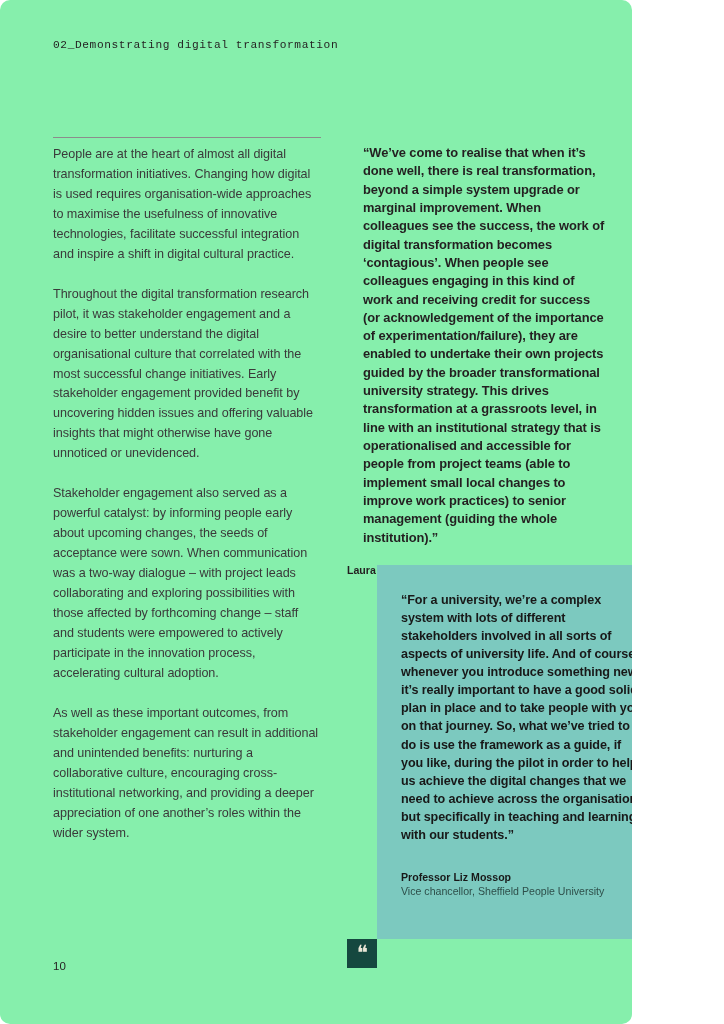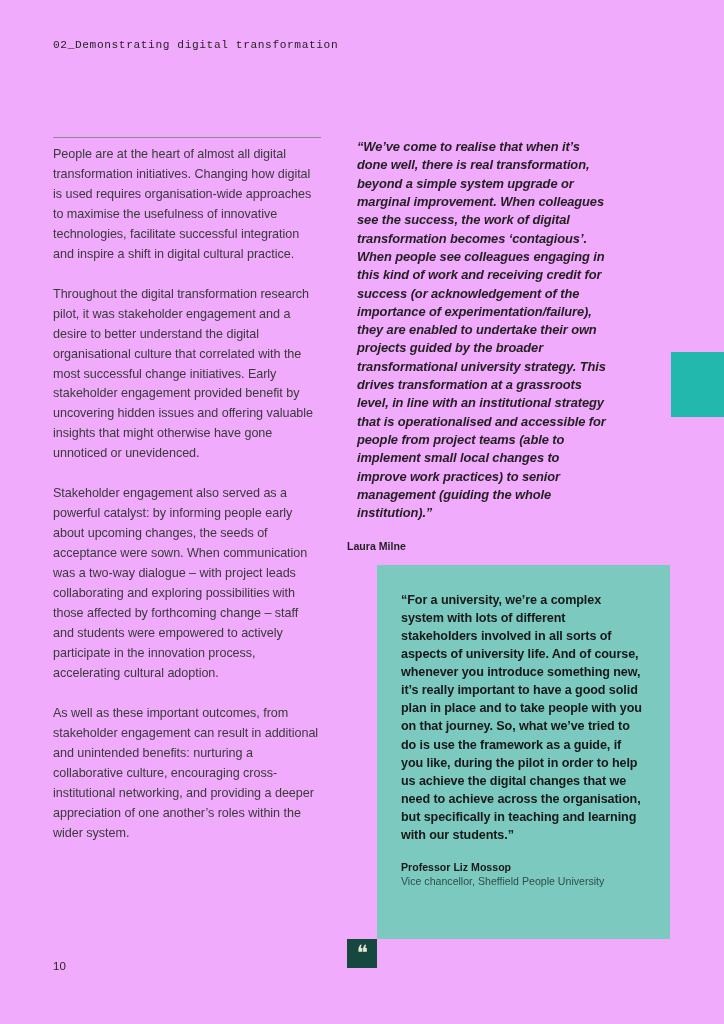--- a/index.html
+++ b/index.html
@@ -7,24 +7,25 @@
     margin: 0;
     padding: 0;
     background: #ffffff;
   }
   body {
     font-family: "Liberation Sans", sans-serif;
     color: #231f20;
   }
   #page {
     position: relative;
-    width: 724px;
+    width: 632px;
     height: 1024px;
-    background: #f0abfc;
+    background: #86efac;
     overflow: hidden;
+    border-radius: 10px;
   }
 
   
   .running-header {
     position: absolute;
     left: 53px;
     top: 39px;
     font-family: "Liberation Mono", "DejaVu Sans Mono", monospace;
     font-size: 11.2px;
     letter-spacing: 0.6px;
@@ -80,24 +81,23 @@
     letter-spacing: -0.05px;
   }
   .body-text p:first-child { margin-top: 7px; }
   .body-text p:last-child { margin-bottom: 0; }
 
   
   .pullquote {
     font-size: 12.9px;
     font-weight: bold;
     line-height: 1.42;
-    margin: 10px;
+    margin: 16px;
     color: #231f20;
     letter-spacing: -0.1px;
-    font-style: italic;
   }
   .attribution {
     margin-top: 16px;
   }
   .attribution .attr-name {
     font-size: 10.6px;
     font-weight: bold;
     line-height: 1.35;
     color: #231f20;
     display: block;
@@ -122,21 +122,21 @@
     padding: 26px 26px 12px 24px;
   }
   .callout-quote {
     font-size: 12.6px;
     font-weight: bold;
     line-height: 1.435;
     margin: 0;
     color: #181818;
     letter-spacing: -0.1px;
   }
-  .callout .attribution { margin-top: 16px; }
+  .callout .attribution { margin-top: 26px; }
   .callout .attr-name { color: #181818; }
   .callout .attr-role  { color: #2e4f4a; }
 
   
   .quote-badge {
     position: absolute;
     left: 347px;
     top: 939px;
     width: 30px;
     height: 29px;

